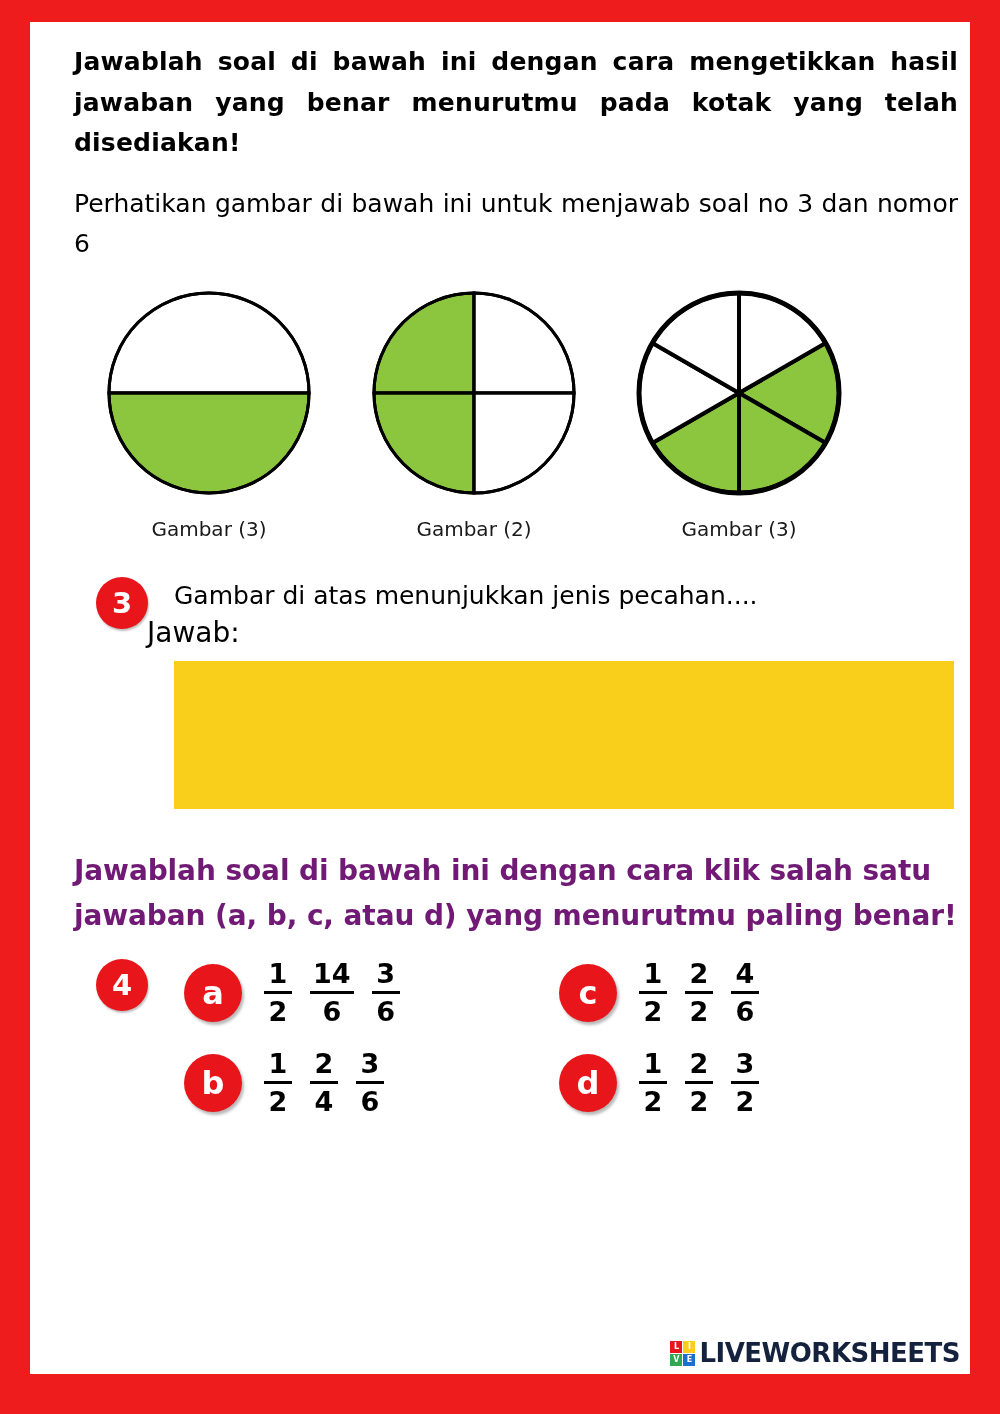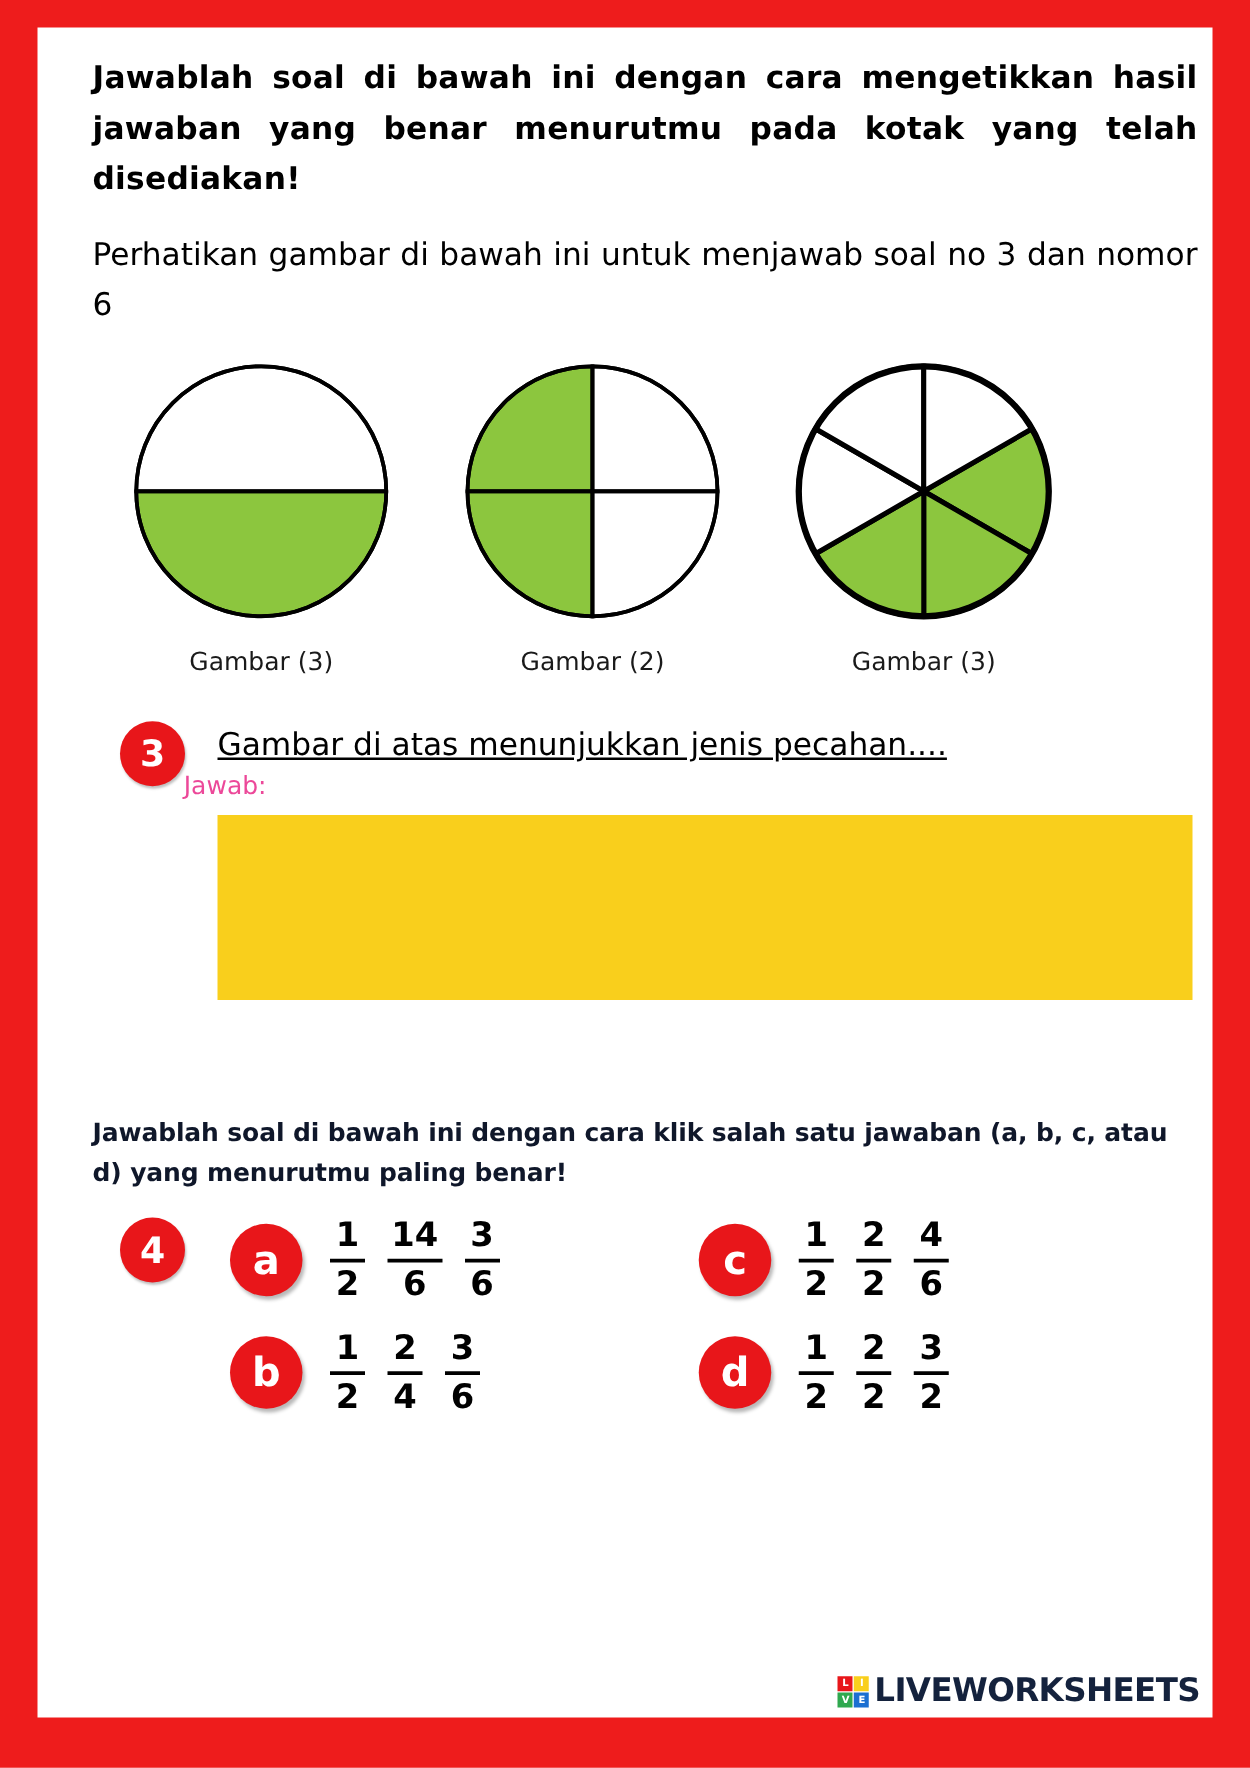--- a/index.html
+++ b/index.html
@@ -96,51 +96,50 @@
     align-items: center;
     justify-content: center;
     box-shadow: 1px 2px 2px rgba(0,0,0,0.25);
   }
   .qtext {
     margin-left: 100px;
     font-family: "DejaVu Sans", sans-serif;
     font-size: 25px;
     line-height: 1.5;
     color: #000000;
-    text-decoration: underline;
   }
   .answer-label {
     margin-left: 73px;
     font-family: "DejaVu Sans", sans-serif;
-    font-size: 20px;
-    color: #ec4899;
+    font-size: 28px;
+    color: #000000;
     margin-top: 2px;
   }
   .answer-box {
     margin-left: 100px;
     margin-top: 12px;
     width: 780px;
     height: 148px;
     background: #f9cf1c;
     border: none;
     outline: none;
     font-family: "DejaVu Sans", sans-serif;
     font-size: 24px;
     color: #000;
     box-sizing: border-box;
     padding: 8px 10px;
     resize: none;
   }
   .instr2 {
-    margin-top: 86px;
-    font-family: "DejaVu Sans", sans-serif;
-    font-weight: bold;
-    font-size: 20px;
+    margin-top: 36px;
+    font-family: "DejaVu Sans", sans-serif;
+    font-weight: bold;
+    font-size: 28px;
     line-height: 1.6;
-    color: #0f172a;
+    color: #701a75;
     letter-spacing: -0.1px;
   }
   .q4row {
     position: relative;
     margin-top: 20px;
   }
   .q4text {
     margin-left: 100px;
     font-family: "DejaVu Sans", sans-serif;
     font-size: 25px;

